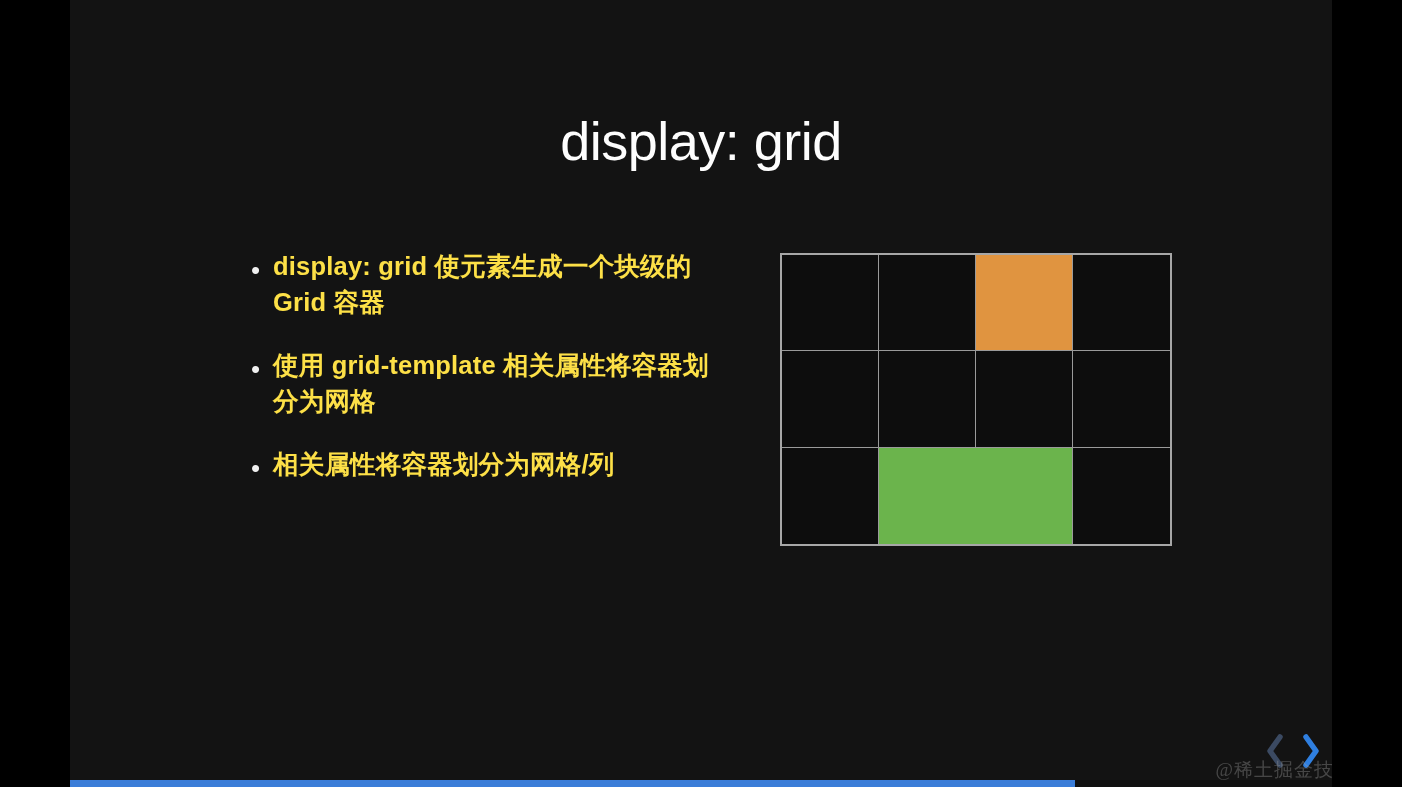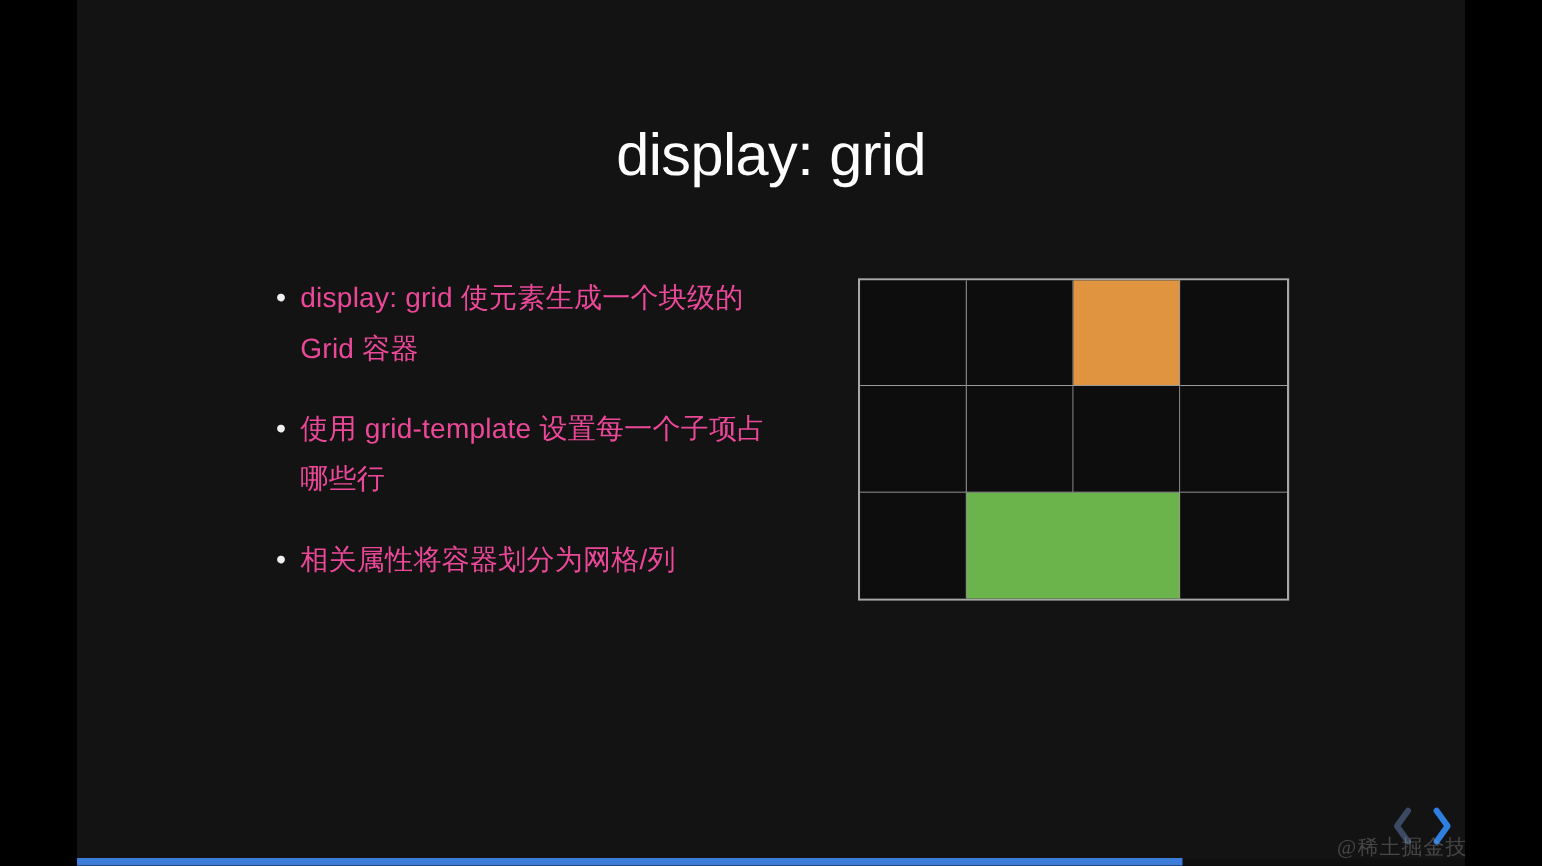--- a/index.html
+++ b/index.html
@@ -62,24 +62,24 @@
   .bullet-marker {
     color: #f0f0f0;
     font-size: 26px;
     line-height: 44px;
     width: 22px;
     flex: 0 0 22px;
     text-align: left;
   }
 
   .bullet-text {
-    color: #ec4899;
+    color: #fde047;
     font-size: 25.5px;
-    line-height: 46px;
-    font-weight: 400;
+    line-height: 36px;
+    font-weight: 700;
     letter-spacing: 0.2px;
     flex: 1;
   }
 
   
   #grid-diagram {
     position: absolute;
     left: 710px;
     top: 253px;
     width: 392px;
@@ -173,21 +173,21 @@
 
     <div id="bullet-list">
 
       <div class="bullet-item">
         <span class="bullet-marker">•</span>
         <span class="bullet-text">display: grid 使元素生成一个块级的 Grid 容器</span>
       </div>
 
       <div class="bullet-item">
         <span class="bullet-marker">•</span>
-        <span class="bullet-text">使用 grid-template 设置每一个子项占哪些行</span>
+        <span class="bullet-text">使用 grid-template 相关属性将容器划分为网格</span>
       </div>
 
       <div class="bullet-item">
         <span class="bullet-marker">•</span>
         <span class="bullet-text">相关属性将容器划分为网格/列</span>
       </div>
 
     </div>
 
     <div id="grid-diagram" style="grid-template-columns: repeat(4, 1fr); grid-template-rows: repeat(3, 1fr); border-color: rgb(167, 167, 167);">

